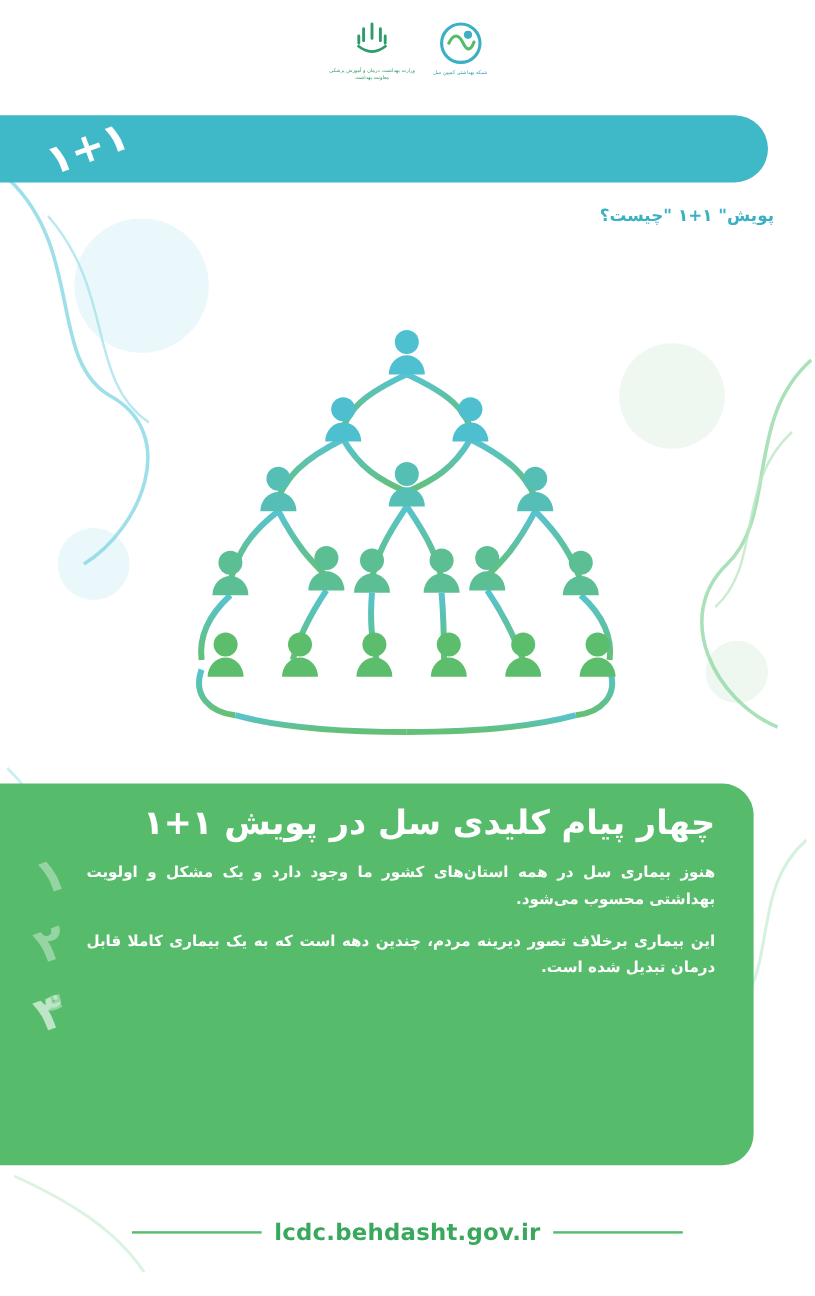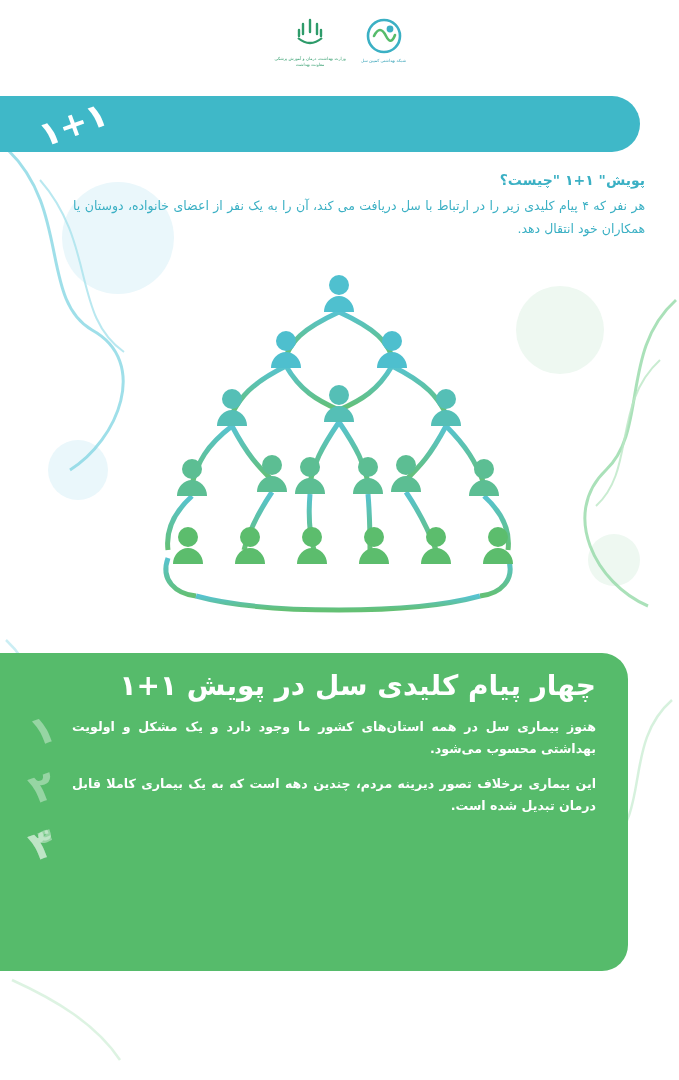--- a/index.html
+++ b/index.html
@@ -229,21 +229,20 @@
     </div>
 
   </div>
 
   <div class="title-bar">
     <span class="title-badge">۱+۱</span>
   </div>
 
   <div class="intro">
     <div class="intro-q">پویش" ۱+۱ "چیست؟</div>
-    <div class="intro-p">هر نفر که ۴ پیام کلیدی زیر را در ارتباط با سل دریافت می کند، آن را به یک نفر از اعضای خانواده، دوستان یا همکاران خود انتقال دهد.</div>
   </div>
 
   <svg class="people" viewBox="0 0 679 400" aria-hidden="true">
     <defs>
       <linearGradient id="gradTree" x1="0" y1="0" x2="0" y2="1">
         <stop offset="0%" stop-color="#4fc0cf"></stop>
         <stop offset="100%" stop-color="#5cbd6d"></stop>
       </linearGradient>
       <g id="person">
         <circle cx="0" cy="-13" r="10"></circle>
@@ -321,14 +320,19 @@
 
     <div class="msg">
       <span class="msg-num">۳</span>
     </div>
 
     <div class="msg">
       <span class="msg-num">۴</span>
     </div>
   </div>
 
+  <div class="footer">
+    <span class="footer-line"></span>
+    <a class="footer-url" href="#" style="text-decoration:none;">lcdc.behdasht.gov.ir</a>
+    <span class="footer-line"></span>
+  </div>
 
 </div>
 
 </body></html>

